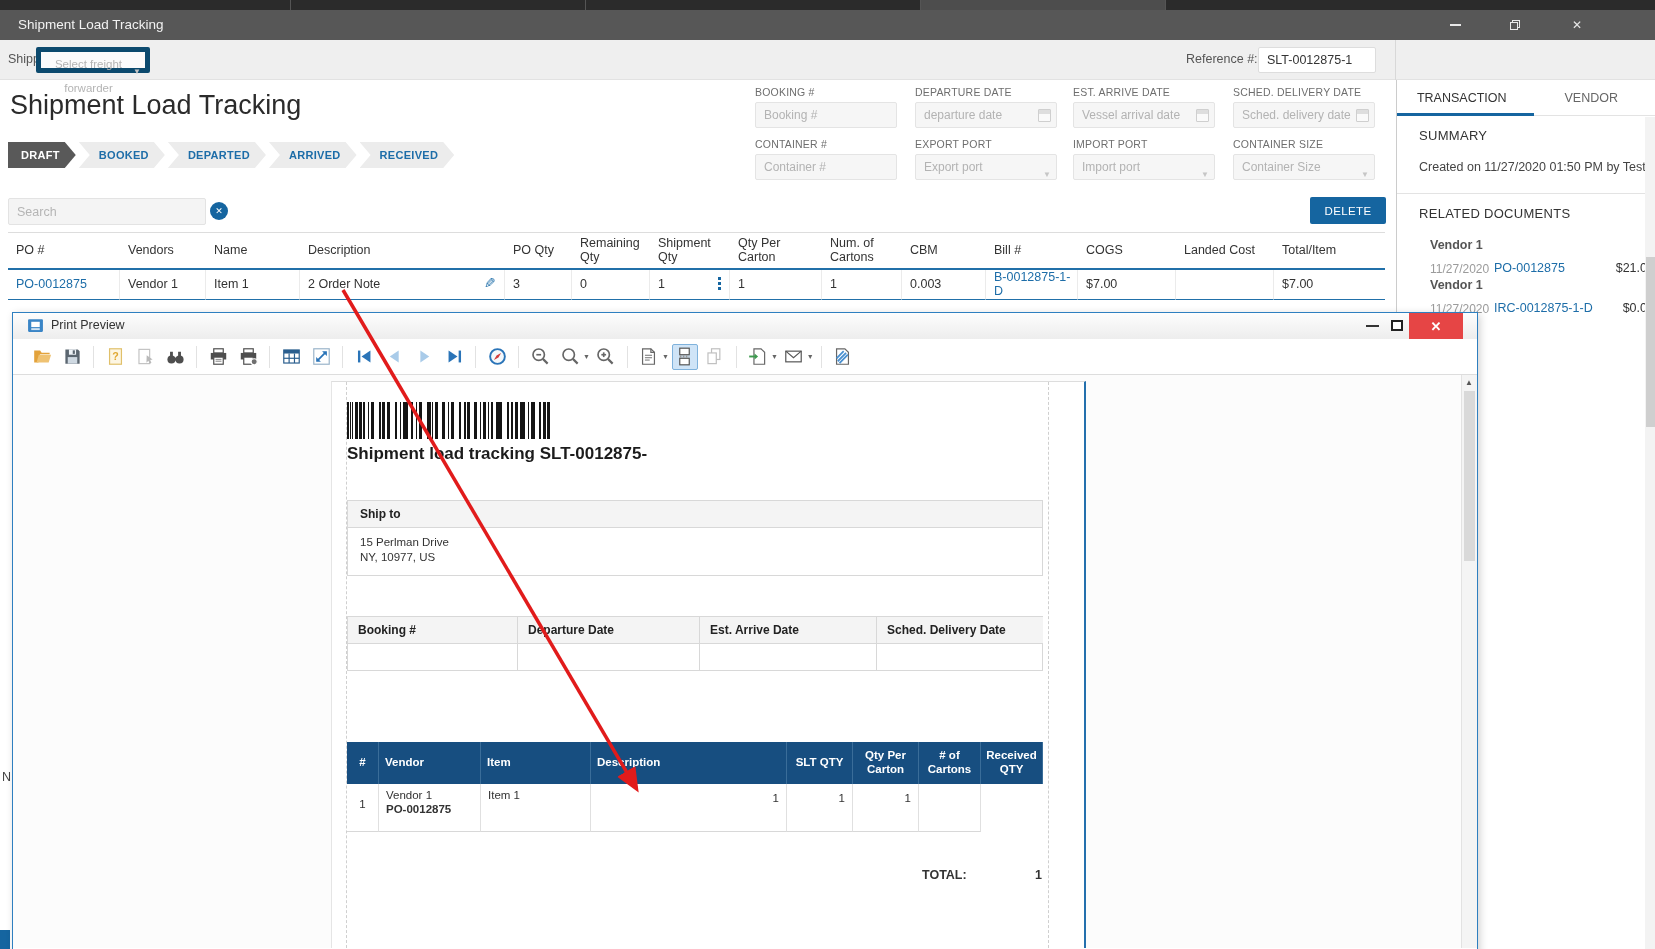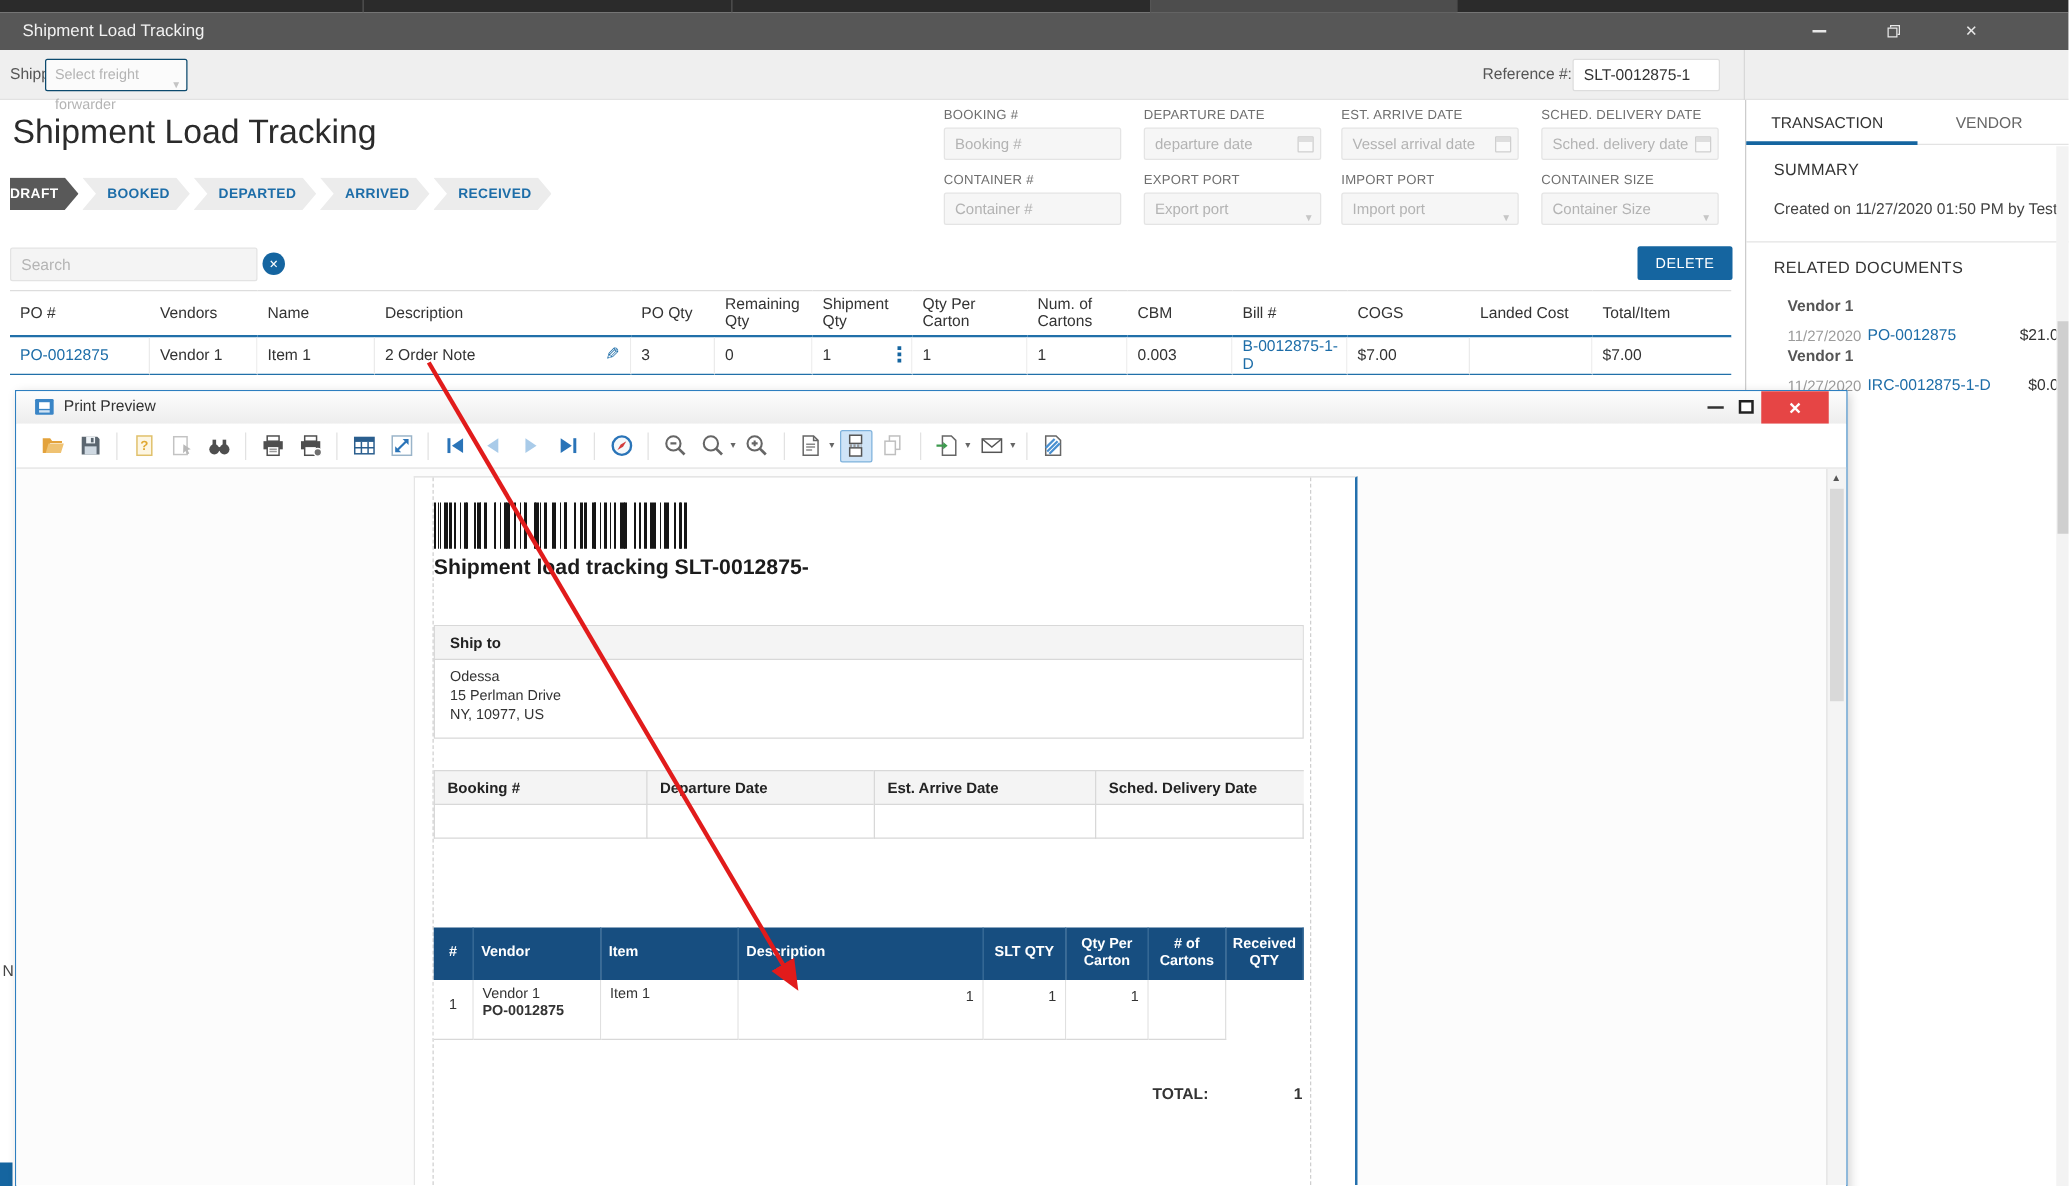--- a/index.html
+++ b/index.html
@@ -17,33 +17,33 @@
   .win-btn { position:absolute; top:0; width:40px; height:30px; display:flex; align-items:center; justify-content:center; color:#e8e8e8; font-size:12px; }
   .win-min-glyph { width:11px; height:2px; background:#e8e8e8; }
   .win-restore-glyph { position:relative; width:10px; height:10px; }
   .win-restore-glyph i { position:absolute; display:block; width:8px; height:8px; border:1px solid #e8e8e8; }
   .win-restore-glyph i.b { left:0; bottom:0; background:#575757; }
   .win-restore-glyph i.a { right:0; top:0; }
 
   
   .shipperbar { position:absolute; left:0; top:40px; width:1655px; height:40px; background:#efefef; border-bottom:1px solid #e2e2e2; }
   .lbl { color:#555; font-size:12.5px; }
-  .shipper-dd { position:absolute; left:36px; top:7px; width:114px; height:26px; background:#fbfbfb; border:1px solid #0c4a6e; border-radius:2px; color:#b4b4b4; font-size:11.5px; line-height:24px; padding:0 16px 0 7px; }
+  .shipper-dd { position:absolute; left:36px; top:7px; width:114px; height:26px; background:#fbfbfb; border:5px solid #0c4a6e; border-radius:2px; color:#b4b4b4; font-size:11.5px; line-height:24px; padding:0 16px 0 7px;text-align:center; }
   .shipper-dd .caret { position:absolute; right:4px; top:8px; font-size:8px; color:#c4c4c4; }
   .ref-input { position:absolute; left:1258px; top:7px; width:118px; height:26px; background:#fff; border:1px solid #ddd; border-radius:2px; font-size:12.5px; color:#333; line-height:24px; padding-left:8px; }
   .vdiv { position:absolute; left:1395px; top:40px; width:1px; height:40px; background:#d8d8d8; }
   .hdr-icon { position:absolute; top:49px; width:22px; height:22px; cursor:pointer; }
 
   
   .h1 { position:absolute; left:10px; top:90px; font-size:27px; color:#2b2b2b; font-weight:400; }
   .steps { position:absolute; left:8px; top:142px; display:flex; }
   .step { height:26px; line-height:26px; font-size:11px; font-weight:700; letter-spacing:.3px;
           background:#ececec; color:#1d6da8; padding:0 16px 0 20px; margin-right:3px;
           clip-path:polygon(0 0, calc(100% - 11px) 0, 100% 50%, calc(100% - 11px) 100%, 0 100%, 11px 50%); }
-  .step.first { background:#595959; color:#fff; padding-left:0;
+  .step.first { background:#595959; color:#fff; padding-left:13px;
           clip-path:polygon(0 0, calc(100% - 11px) 0, 100% 50%, calc(100% - 11px) 100%, 0 100%); }
 
   
   .ff { position:absolute; width:142px; }
   .ff-label { font-size:10.5px; color:#6e6e6e; letter-spacing:.2px; margin-bottom:4px; white-space:nowrap; }
   .ff-input { position:relative; height:26px; background:#f6f6f6; border:1px solid #e4e4e4; border-radius:2px;
               font-size:12px; color:#b3b3b3; line-height:24px; padding:0 18px 0 8px; white-space:nowrap; overflow:hidden; }
   .ff-input .caret { position:absolute; right:5px; top:8px; font-size:8px; color:#c6c6c6; }
   .cal-icon { position:absolute; right:5px; top:6px; width:13px; height:13px; border:1px solid #cfcfcf; border-radius:1px;
               background:linear-gradient(#dedede 0 4px, #fafafa 4px); }
@@ -511,21 +511,20 @@
       <div class="pg">
         <div class="margin-l"></div>
         <div class="margin-r"></div>
 
         <div class="barcode"></div>
         <div class="doc-title">Shipment load tracking SLT-0012875-</div>
 
         <div class="box" style="top:118px">
           <div class="box-head">Ship to</div>
           <div class="addr">
-            <div>Odessa</div>
             <div>15 Perlman Drive</div>
             <div>NY, 10977, US</div>
           </div>
         </div>
 
         <div class="btable" style="top:234px">
           <div class="h">Booking #</div>
           <div class="h">Departure Date</div>
           <div class="h">Est. Arrive Date</div>
           <div class="h">Sched. Delivery Date</div>

